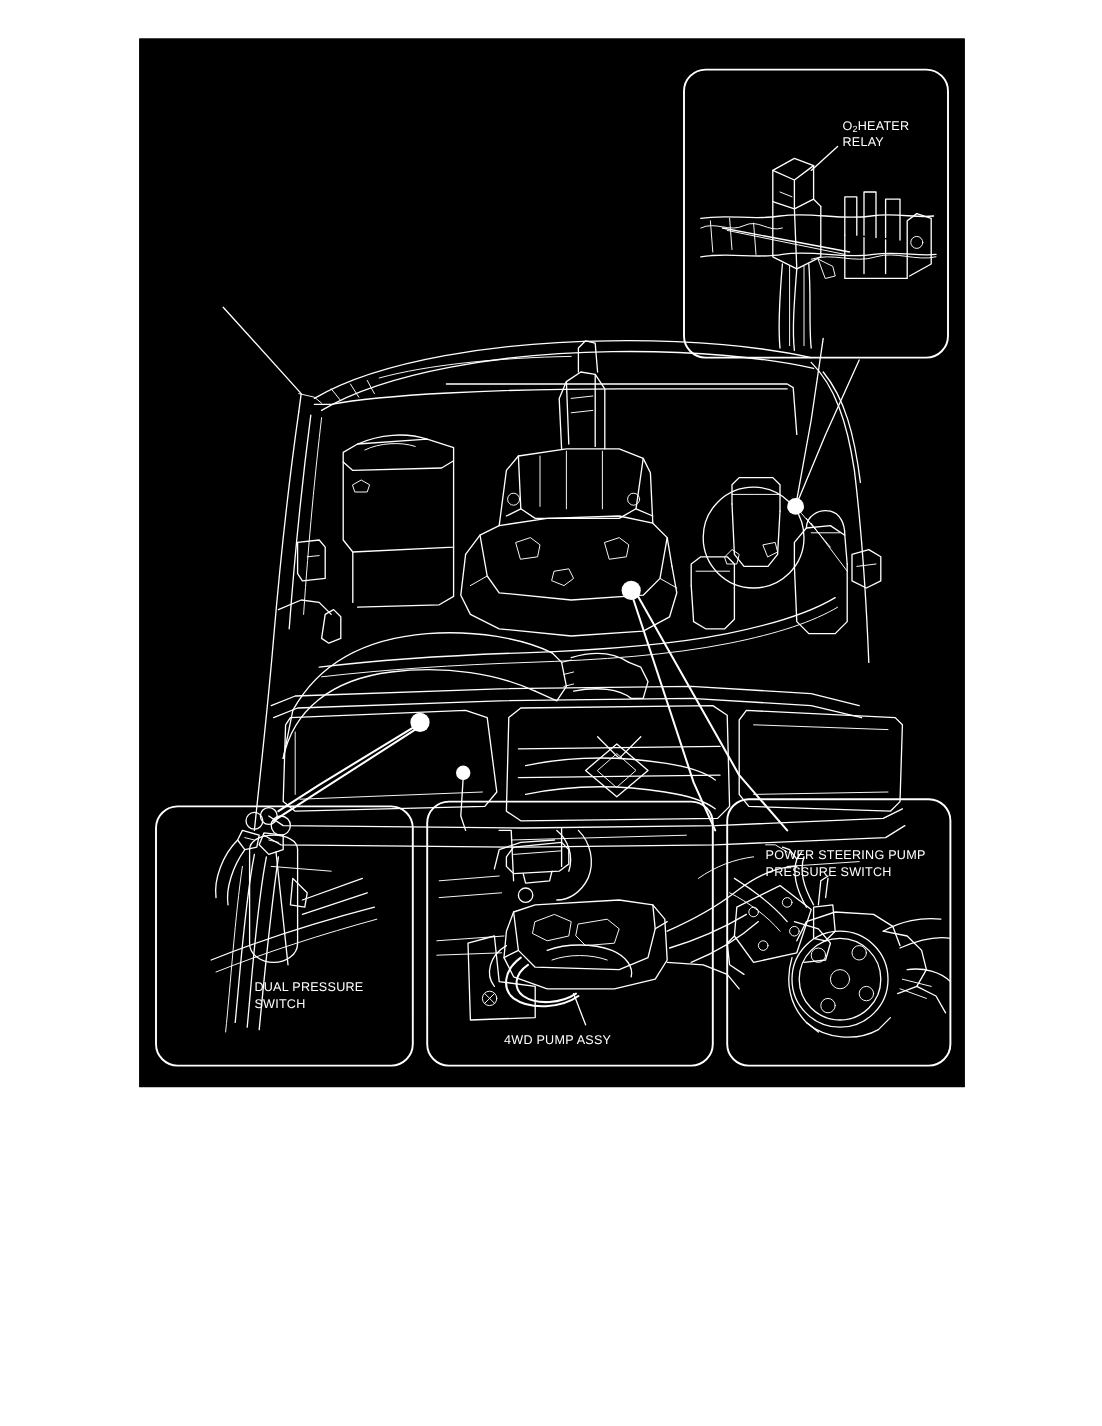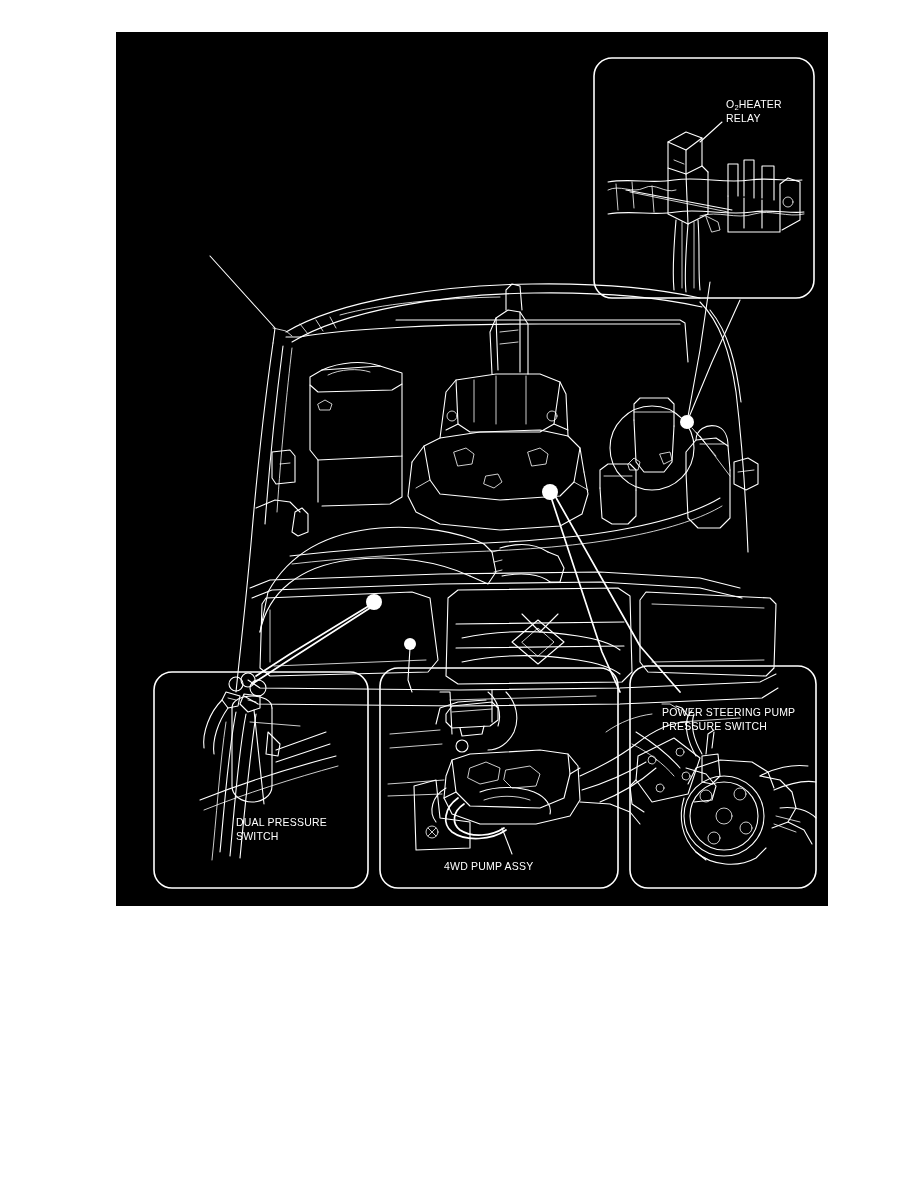--- a/index.html
+++ b/index.html
@@ -22,21 +22,20 @@
     height: 1188px;
     background: #ffffff;
   }
   #figure {
     position: absolute;
     left: 116px;
     top: 32px;
     width: 688px;
     height: 874px;
     background: #000000;
-    padding-left: 24px;
   }
   #figure svg {
     display: block;
     width: 688px;
     height: 874px;
   }
   .diag-label {
     font-family: "Liberation Sans", sans-serif;
     fill: #ffffff;
     font-size: 10.5px;

